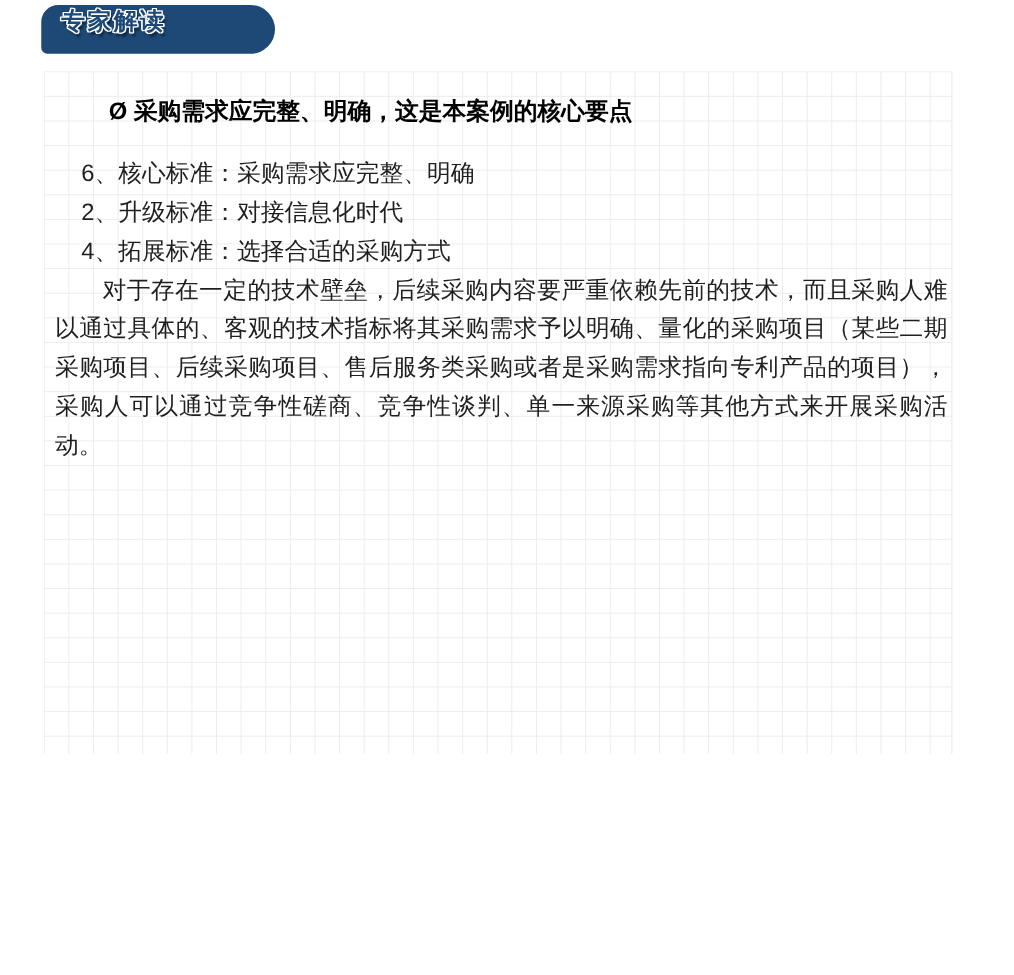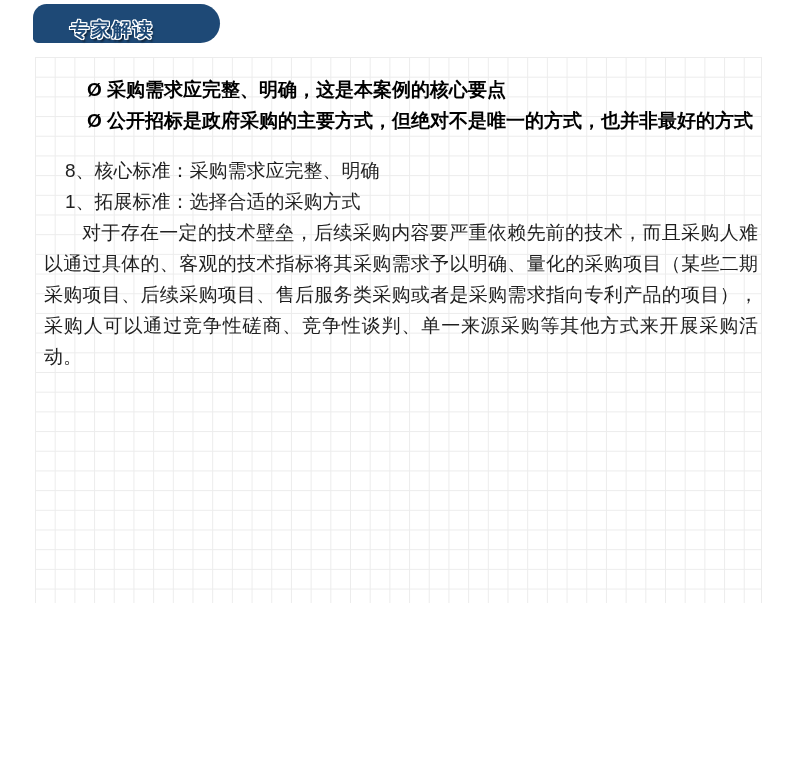--- a/index.html
+++ b/index.html
@@ -18,22 +18,22 @@
   
   .badge {
     position: absolute;
     left: 33px;
     top: 4px;
     width: 187px;
     height: 39px;
     background: #1e4976;
     border-radius: 14px 20px 20px 5px;
     display: flex;
-    align-items: flex-end;
-    padding-left: 37px;
+    align-items: flex-start;
+    padding-left: 16px;
     box-sizing: border-box;
   }
   .badge-label {
     color: #1e4976;
     font-size: 19px;
     font-weight: bold;
     letter-spacing: 2px;
     text-shadow:
       -1px -1px 0 #ffffff,  1px -1px 0 #ffffff,
       -1px  1px 0 #ffffff,  1px  1px 0 #ffffff,
@@ -83,31 +83,31 @@
 
   <div class="badge">
     <span class="badge-label">专家解读</span>
   </div>
 
   <div class="sheet">
     <div class="content">
 
       <div class="bullet-block">
         <p class="bullet">Ø 采购需求应完整、明确，这是本案例的核心要点</p>
-        <p class="bullet">Ø 公开招标是政府采购的主要方式，但绝对不是唯一的方式，也并非最好的方式</p>
       </div>
 
       <div>
-        <p class="sec-heading">8、核心标准：采购需求应完整、明确</p>
+        <p class="sec-heading">6、核心标准：采购需求应完整、明确</p>
       </div>
 
       <div>
+        <p class="sec-heading">2、升级标准：对接信息化时代</p>
       </div>
 
       <div>
-        <p class="sec-heading">1、拓展标准：选择合适的采购方式</p>
+        <p class="sec-heading">4、拓展标准：选择合适的采购方式</p>
         <p class="para">对于存在一定的技术壁垒，后续采购内容要严重依赖先前的技术，而且采购人难以通过具体的、客观的技术指标将其采购需求予以明确、量化的采购项目（某些二期采购项目、后续采购项目、售后服务类采购或者是采购需求指向专利产品的项目），采购人可以通过竞争性磋商、竞争性谈判、单一来源采购等其他方式来开展采购活动。</p>
       </div>
 
     </div>
   </div>
 
 </div>
 
 </body></html>

